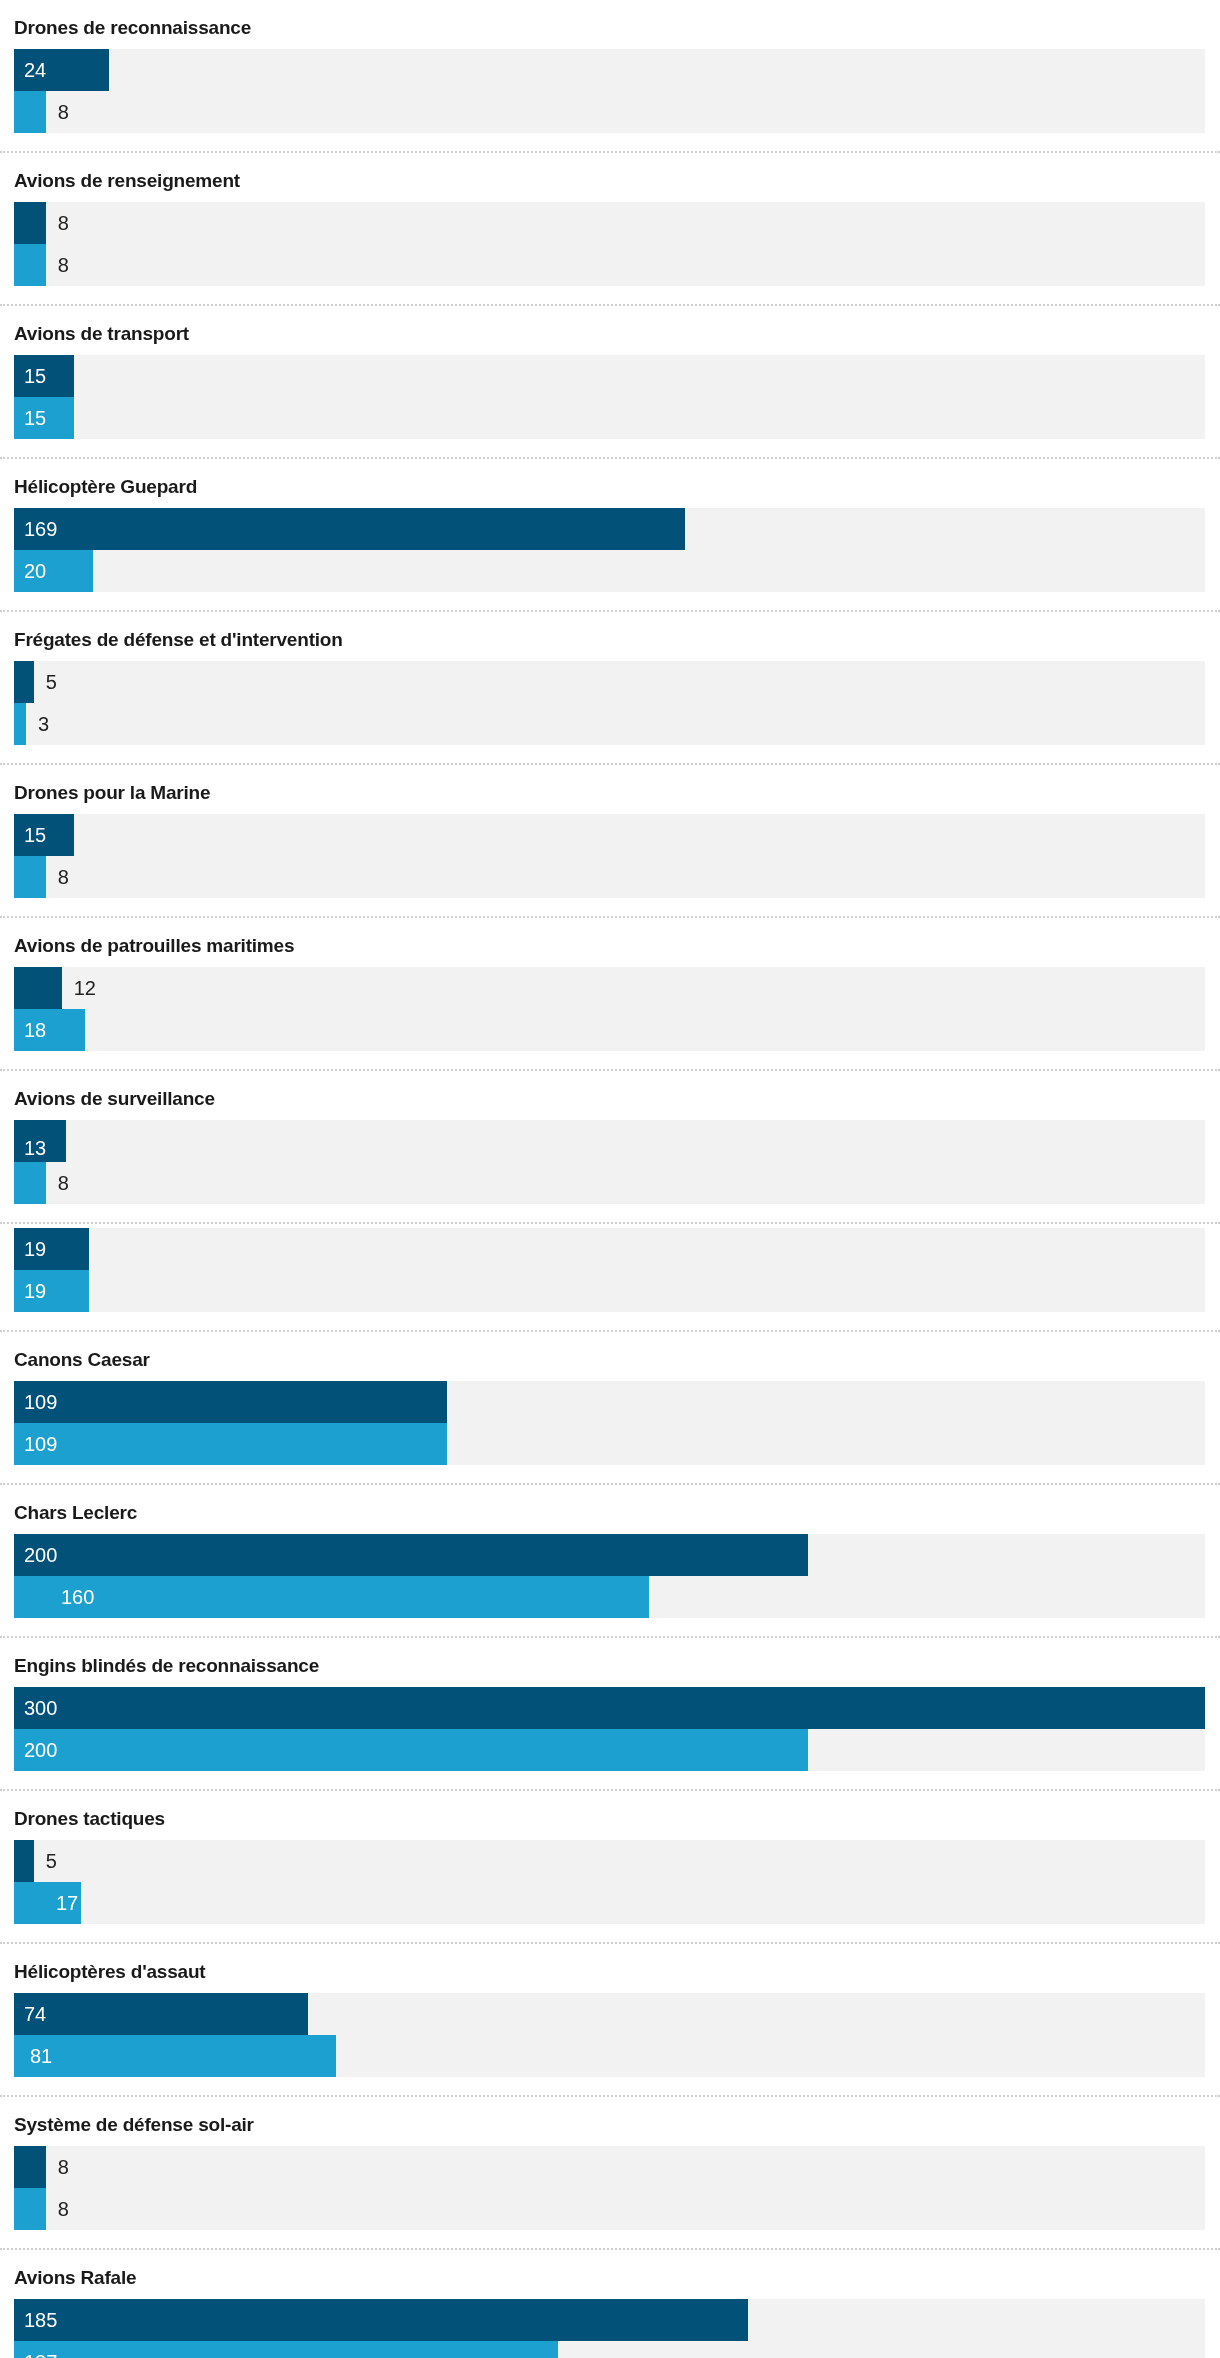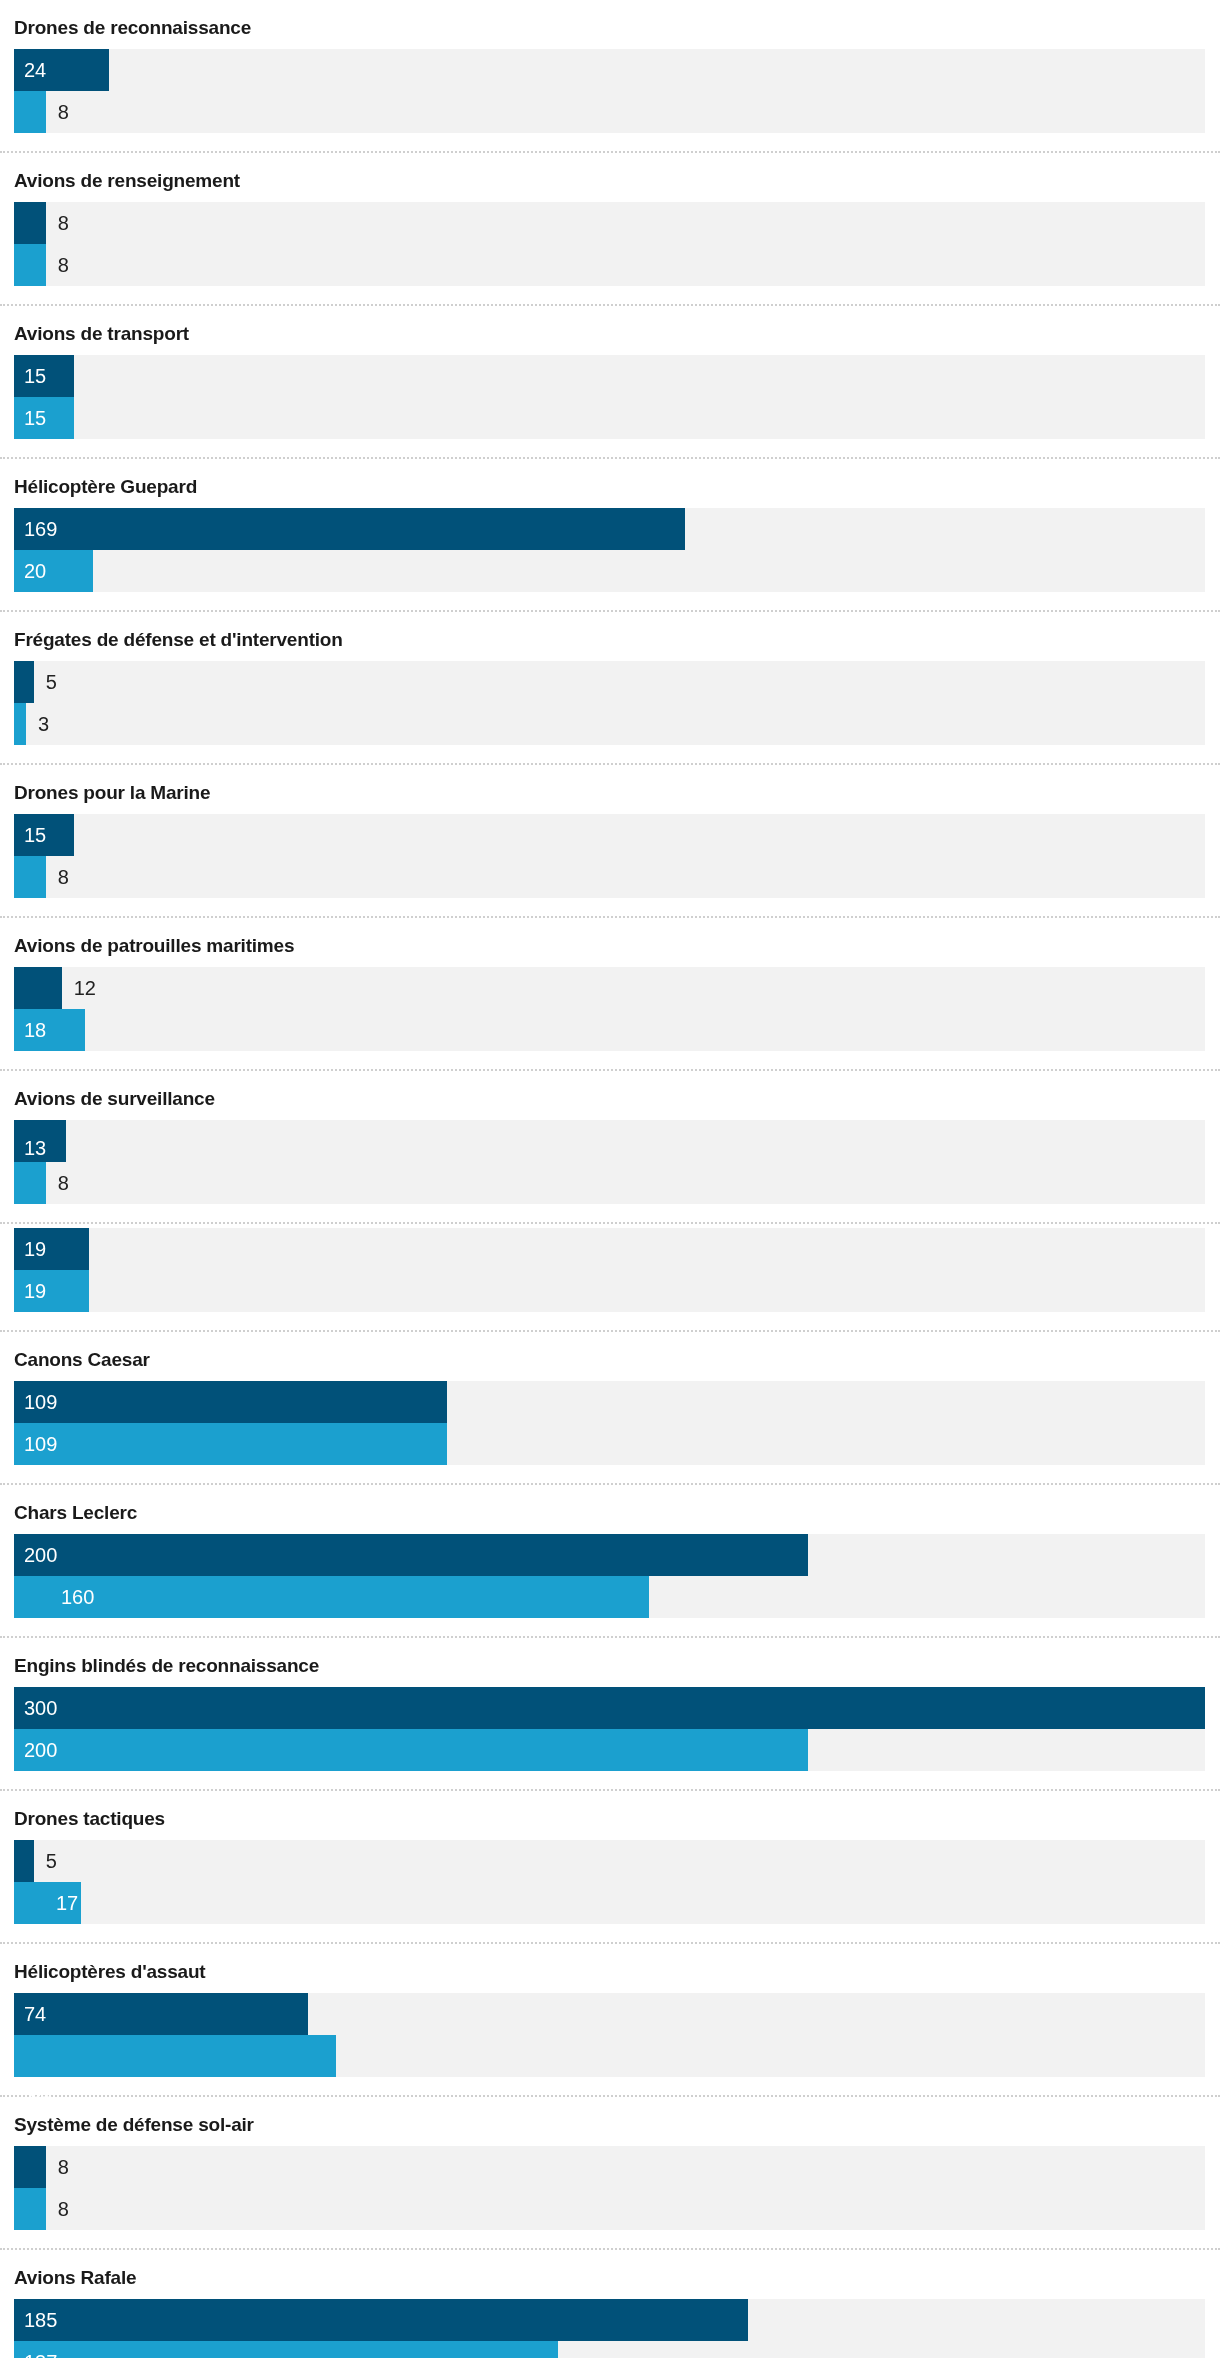--- a/index.html
+++ b/index.html
@@ -247,21 +247,21 @@
     </div>
     <div class="row">
       <div class="row-title">Hélicoptères d'assaut</div>
       <div class="bars">
         <div class="track">
           <div class="fill primary" style="width: 24.6667%;"></div>
           <span class="val inside" style="left: 10px;">74</span>
         </div>
         <div class="track">
           <div class="fill secondary" style="width: 27%;"></div>
-          <span class="val inside" style="left: 16px; margin-top: 35px;">81</span>
+          <span class="val inside" style="left: 16px;">81</span>
         </div>
       </div>
     </div>
     <div class="row">
       <div class="row-title">Système de défense sol-air</div>
       <div class="bars">
         <div class="track">
           <div class="fill primary" style="width: 2.66667%;"></div>
           <span class="val outside" style="left: calc(2.66667% + 12px);">8</span>
         </div>

